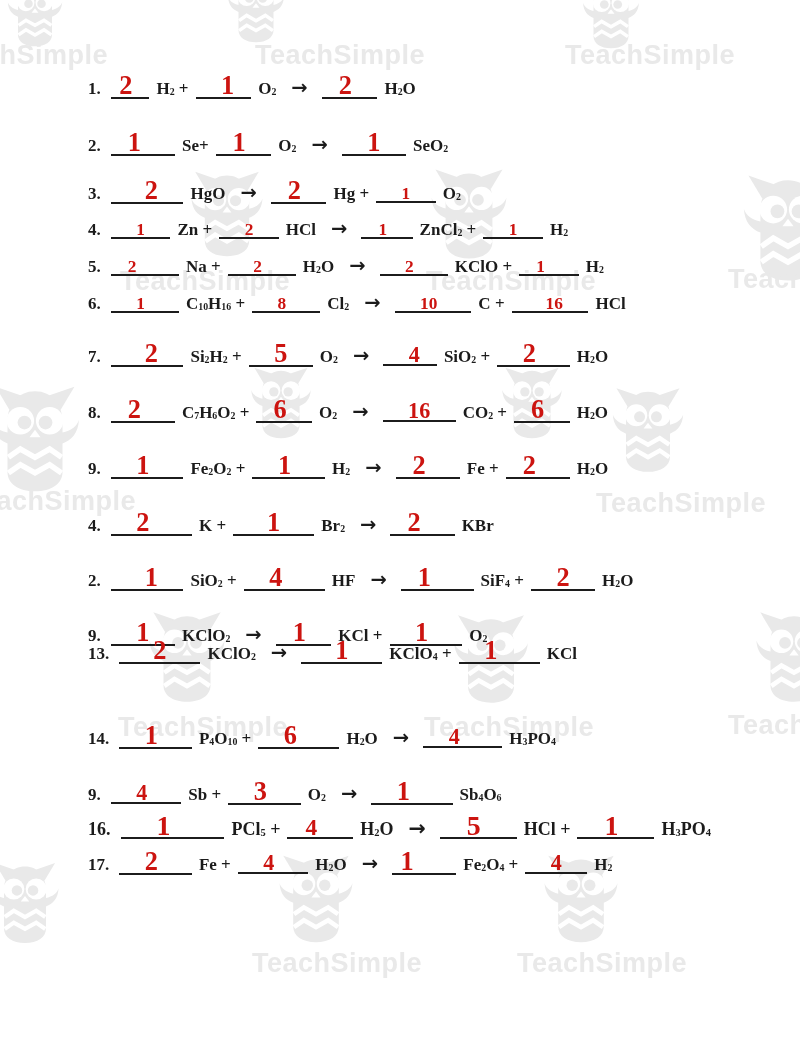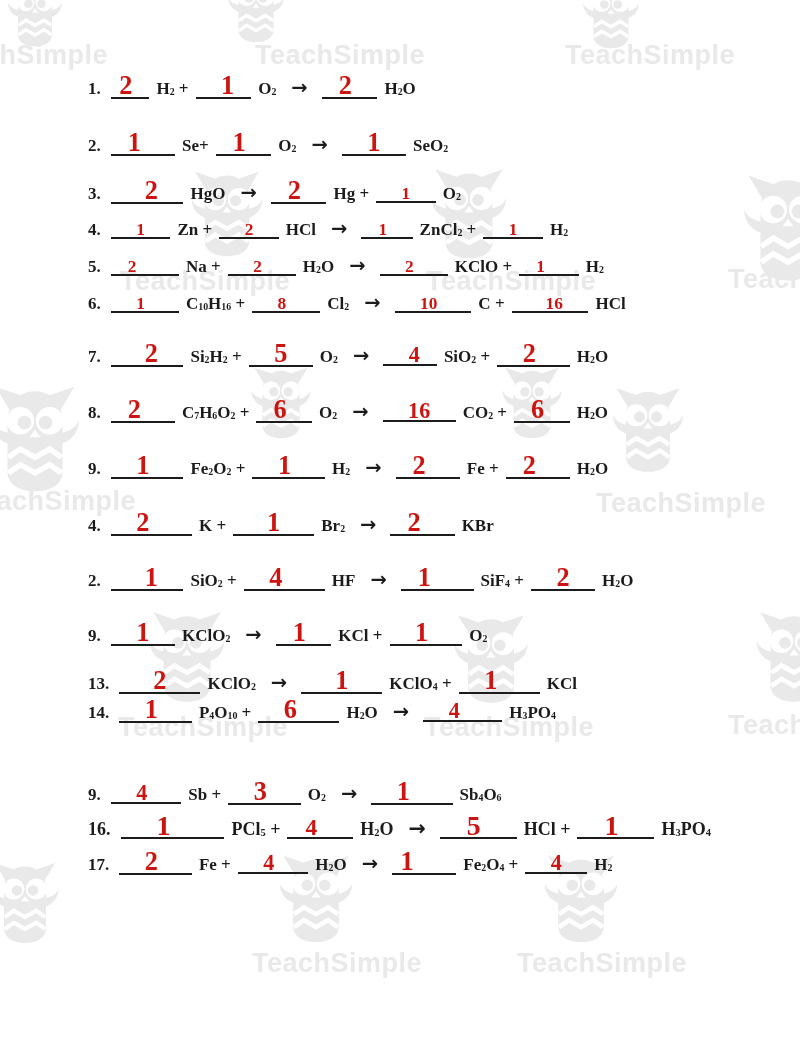--- a/index.html
+++ b/index.html
@@ -39,22 +39,22 @@
   .eq-row:nth-child(3){top:181px}
   .eq-row:nth-child(4){top:219px}
   .eq-row:nth-child(5){top:256px}
   .eq-row:nth-child(6){top:293px}
   .eq-row:nth-child(7){top:344px}
   .eq-row:nth-child(8){top:400px}
   .eq-row:nth-child(9){top:456px}
   .eq-row:nth-child(10){top:513px}
   .eq-row:nth-child(11){top:568px}
   .eq-row:nth-child(12){top:623px}
-  .eq-row:nth-child(13){top:671px}
-  .eq-row:nth-child(14){top:700px}
+  .eq-row:nth-child(13){top:641px}
+  .eq-row:nth-child(14){top:726px}
   .eq-row:nth-child(15){top:782px}
   .eq-row:nth-child(16){top:815px;font-size:18px}
   .eq-row:nth-child(17){top:852px}
   .eq-no{margin-right:7px;}
   .chem{margin:0 4px;}
   .chem sub{font-size:0.58em;vertical-align:-0.12em;}
   .arrow{
     margin:0 11px;
     font-family:"DejaVu Sans",sans-serif;
     font-weight:700;

